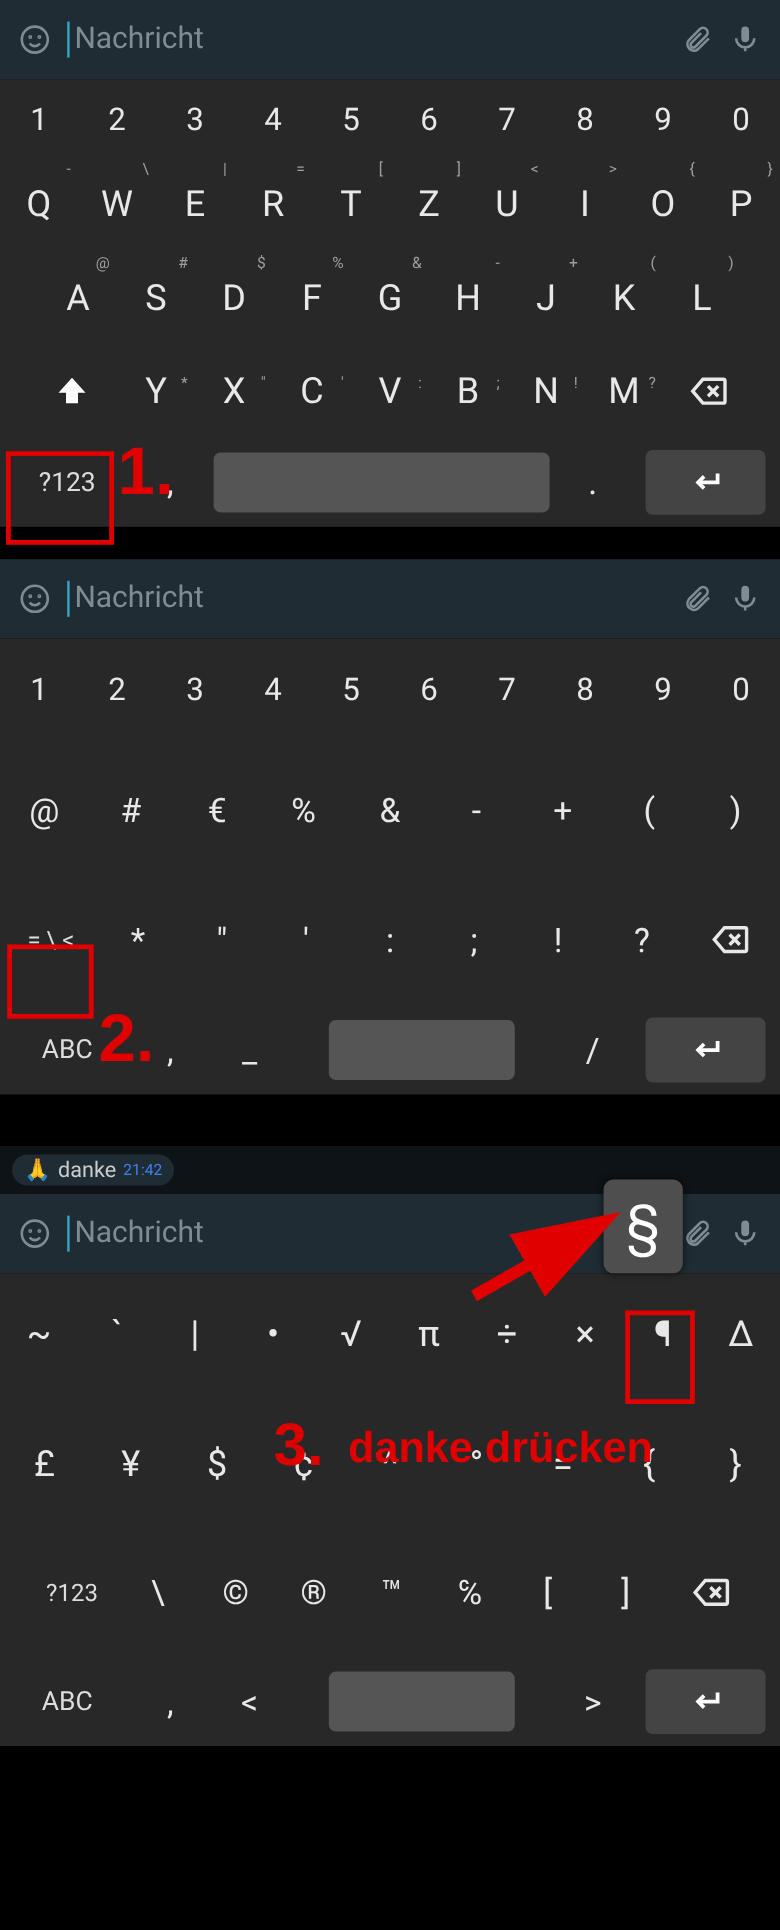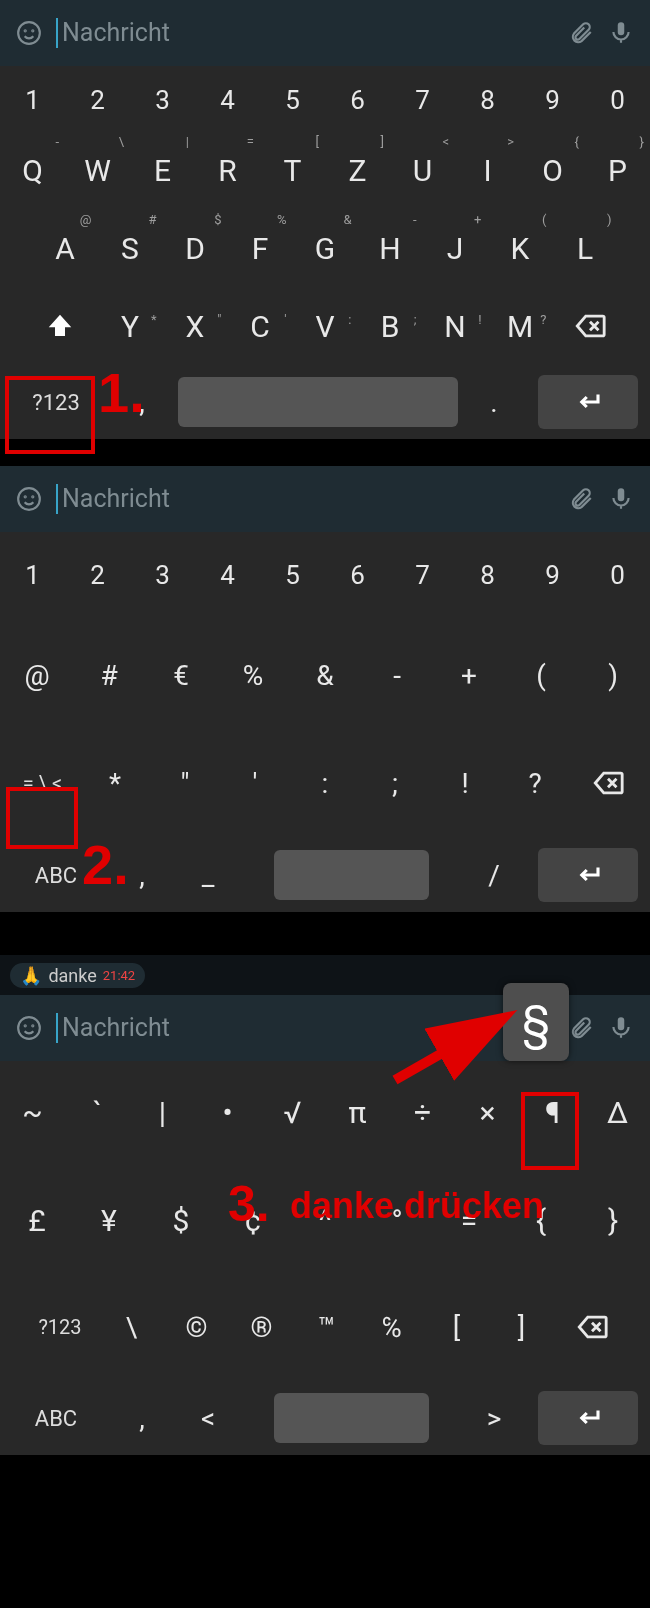--- a/index.html
+++ b/index.html
@@ -105,21 +105,21 @@
     align-items:center;
     padding-left:10px;
     color:#ccc;
     font-size:18px;
     gap:8px;
   }
   .chatstrip .bubble{
     background:#1f2c33; border-radius:14px; padding:2px 10px;
     display:flex; align-items:center; gap:6px;
   }
-  .chatstrip .time{ font-size:13px; color:#ef4444; }
+  .chatstrip .time{ font-size:13px; color:#3b82f6; }
 
   
   .popup {
     position:absolute;
     background:#4e4e4e;
     color:#fff;
     font-size:46px;
     display:flex; align-items:center; justify-content:center;
     border-radius:8px;
     width:66px; height:78px;

